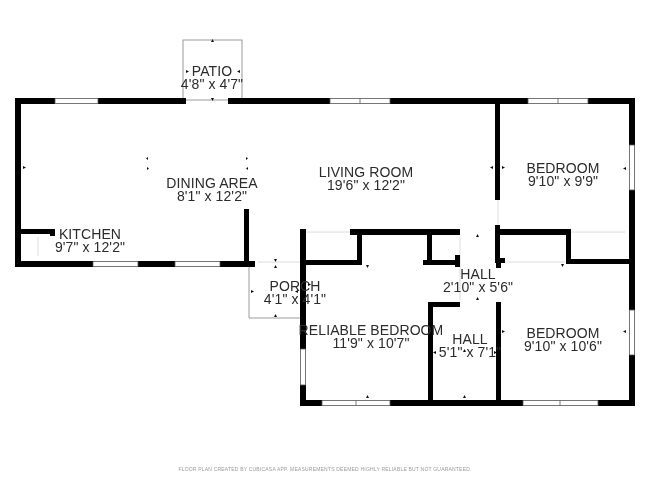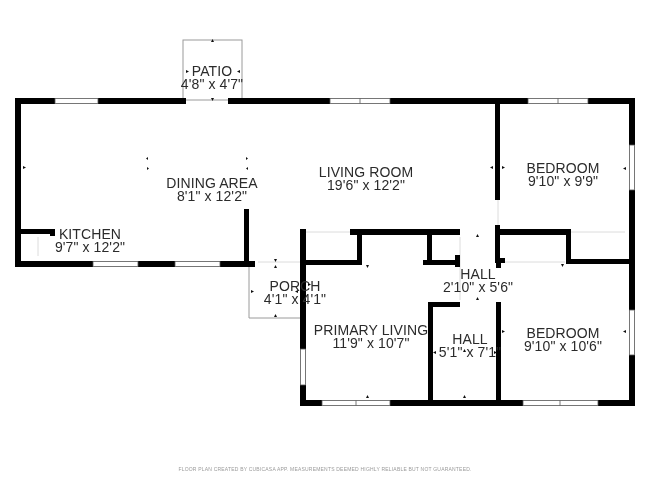--- a/index.html
+++ b/index.html
@@ -156,21 +156,21 @@
 </div>
 <div class="room-label" style="left:478px; top:268px;">
   <span>HALL</span>
   <span class="dim">2'10" x 5'6"</span>
 </div>
 <div class="room-label" style="left:275px; top:280px;margin-left:20px;">
   <span>PORCH</span>
   <span class="dim">4'1" x 4'1"</span>
 </div>
 <div class="room-label" style="left:371px; top:324px;">
-  <span>PRIMARY LIVING</span>
+  <span>RELIABLE BEDROOM</span>
   <span class="dim">11'9" x 10'7"</span>
 </div>
 <div class="room-label" style="left:470px; top:333px;">
   <span>HALL</span>
   <span class="dim">5'1" x 7'1"</span>
 </div>
 <div class="room-label" style="left:563px; top:327px;">
   <span>BEDROOM</span>
   <span class="dim">9'10" x 10'6"</span>
 </div>

